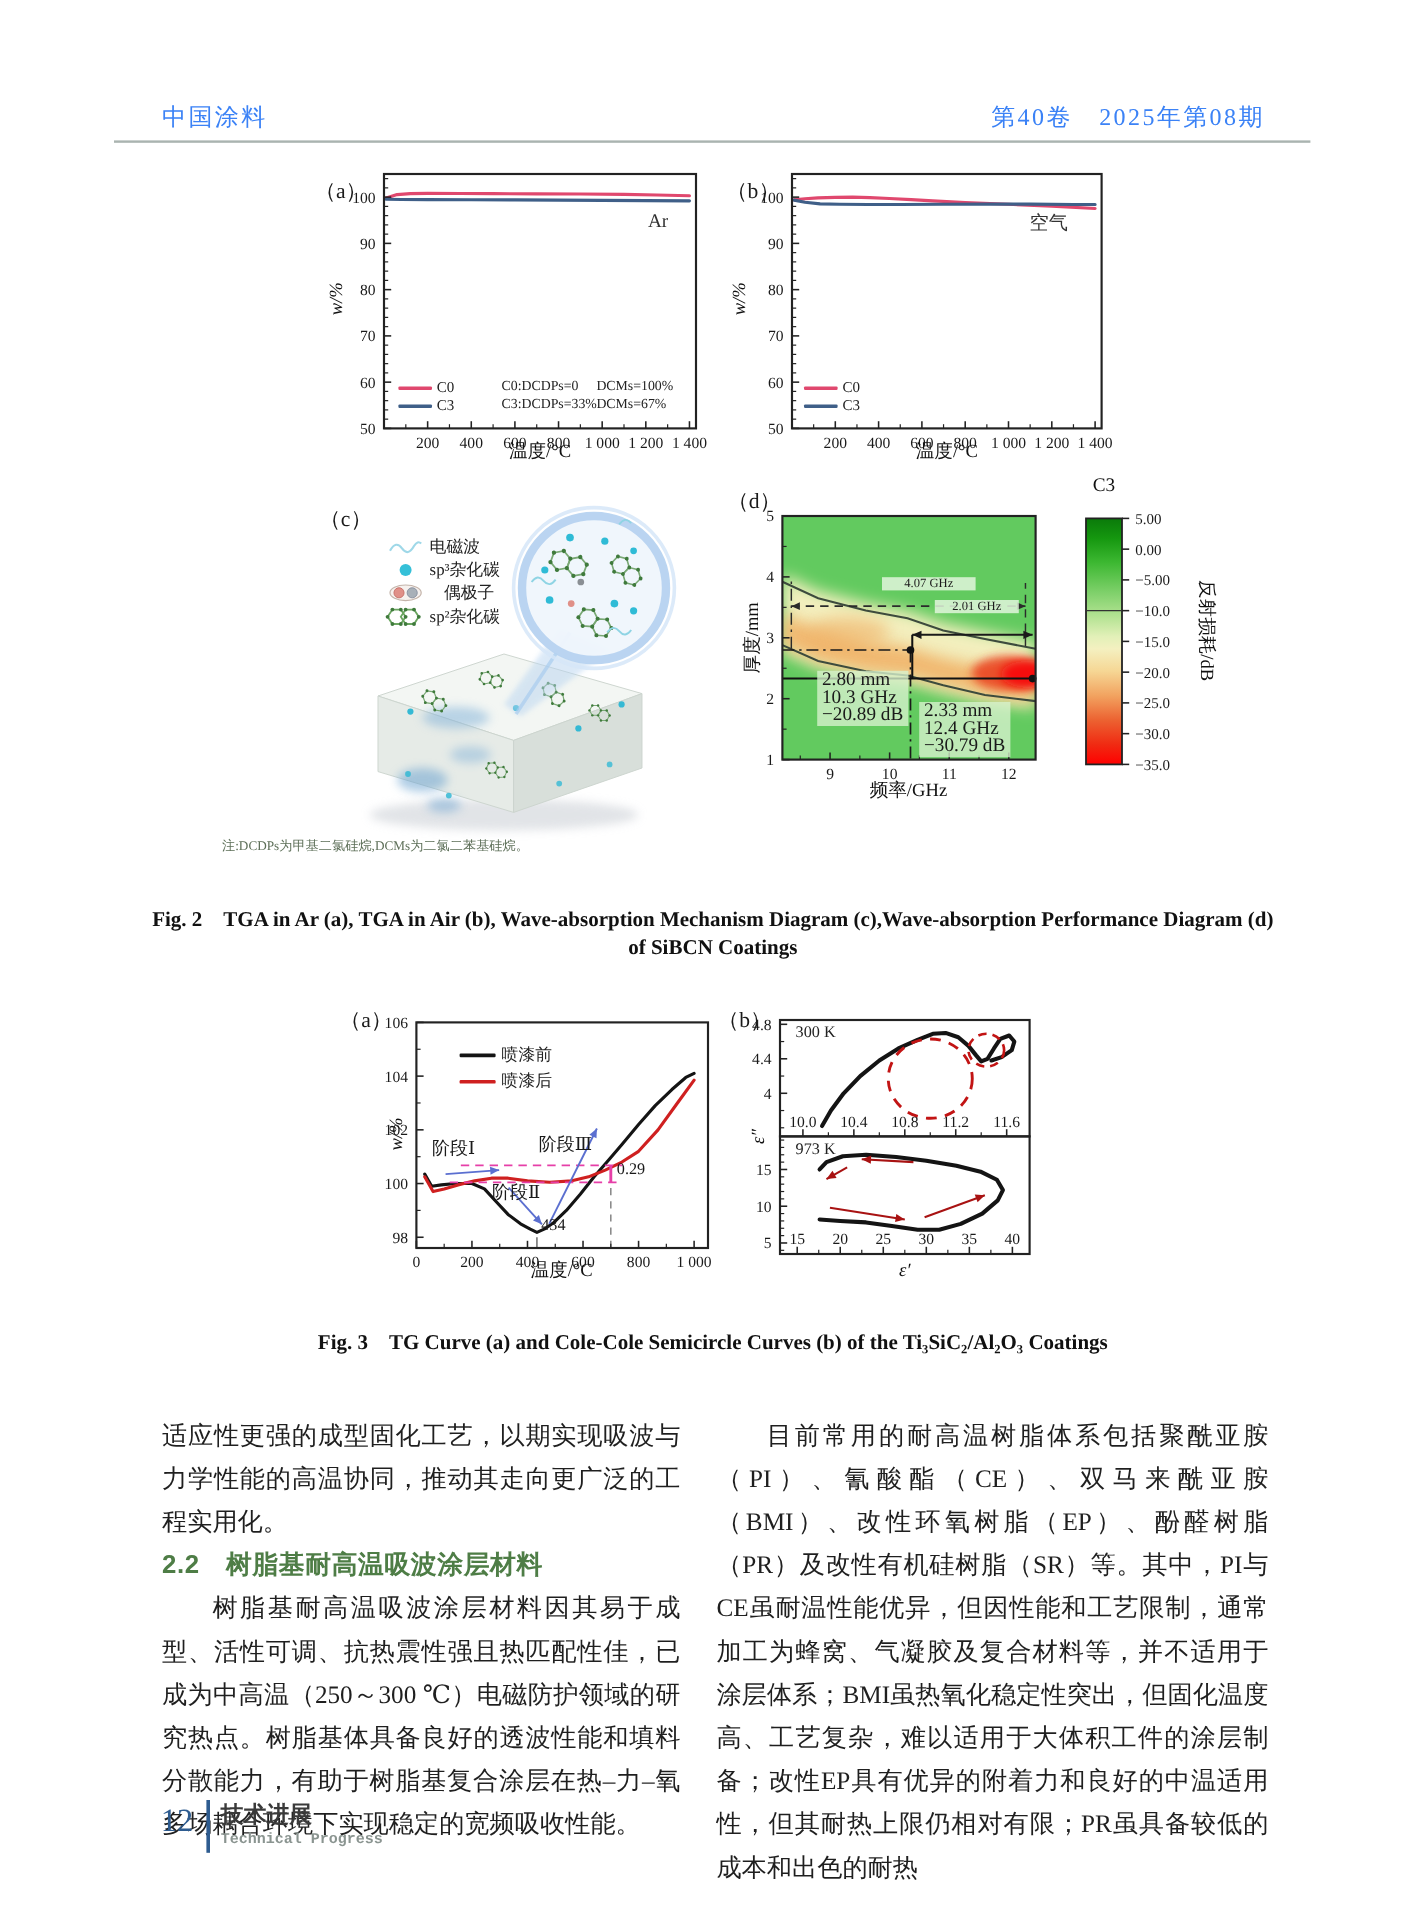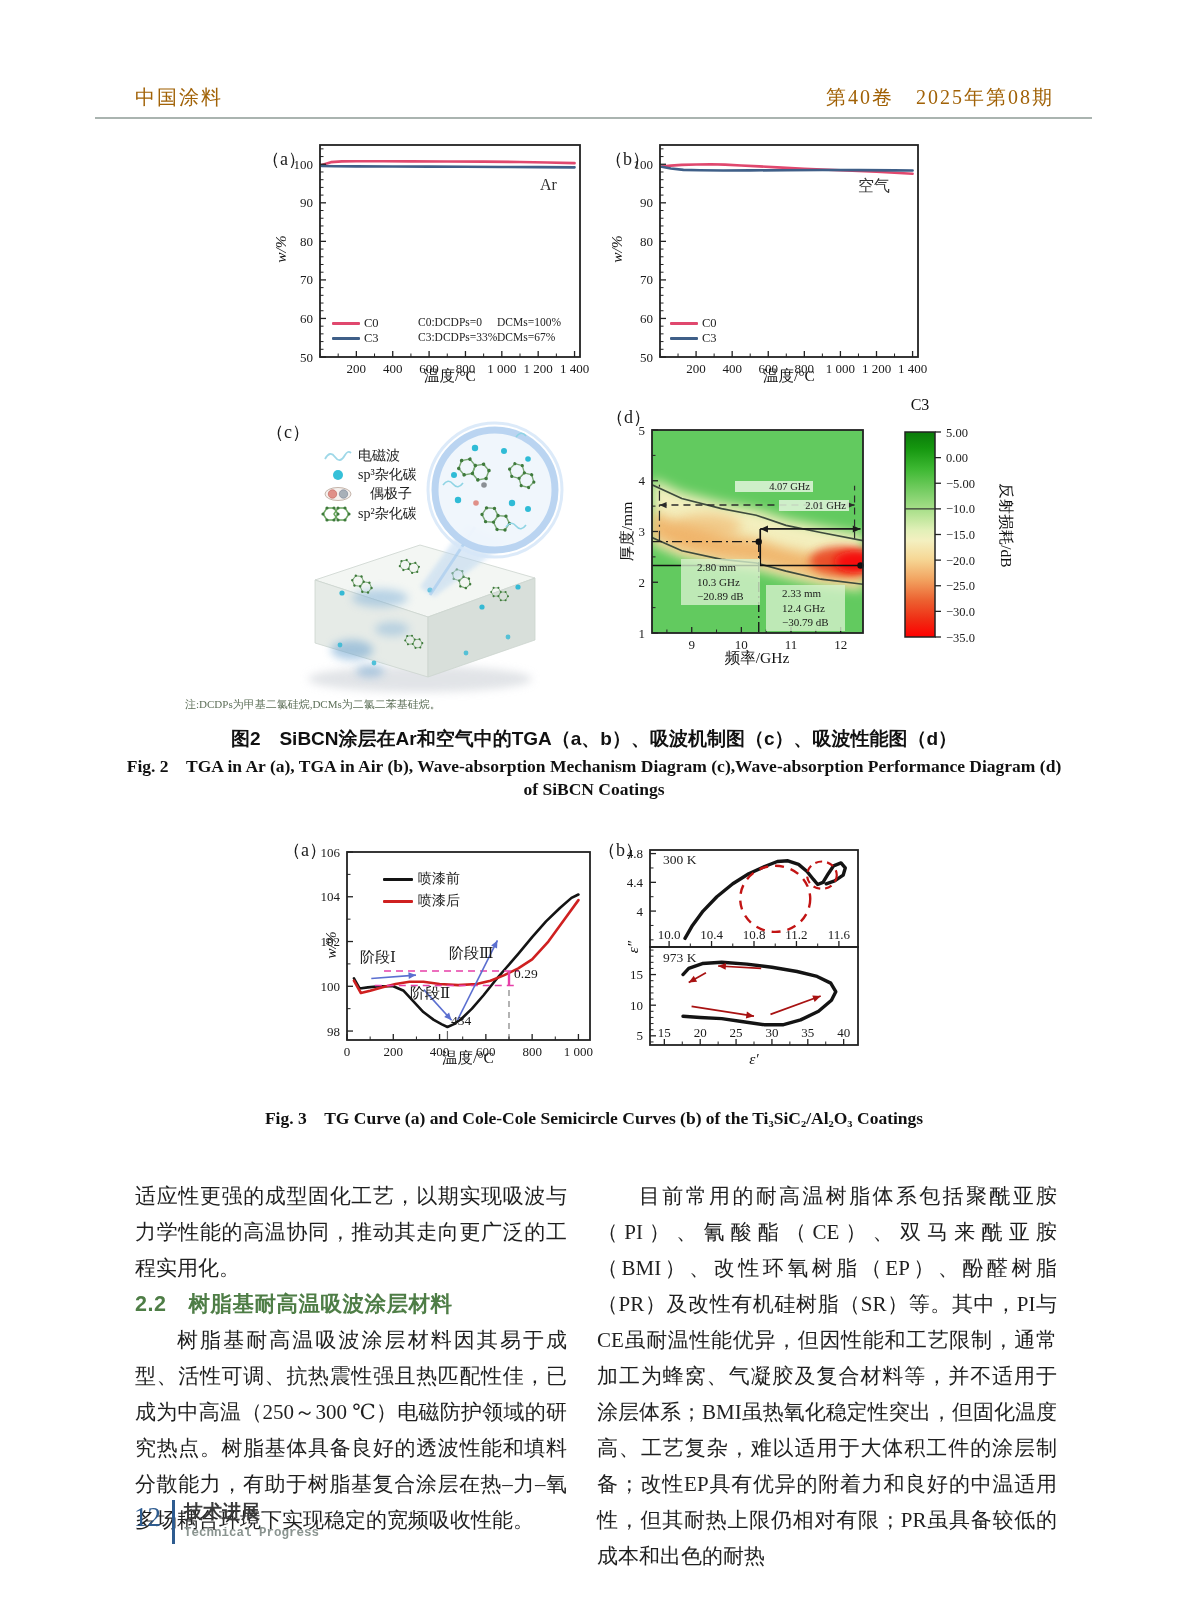--- a/index.html
+++ b/index.html
@@ -1,38 +1,38 @@
 <!DOCTYPE html>
 <html><head>
 <meta charset="utf-8">
 <style>
   html,body{margin:0;padding:0;background:#e8e8e8;}
   #page{position:relative;width:1187px;height:1600px;background:#ffffff;overflow:hidden;
         font-family:"Liberation Serif","DejaVu Serif",serif;color:#222;}
   .abs{position:absolute;}
   
-  .hdr{font-size:20px;color:#a16207;letter-spacing:2px;}
+  .hdr{font-size:20px;color:#3b82f6;letter-spacing:2px;}
   .hdr-rule{height:2px;background:#aab4b0;}
   
   .pl{font-size:18px;color:#1a1a1a;}
   .ax{font-size:15.5px;color:#111;text-align:center;}
   .rot{transform:rotate(-90deg);}
   .rotr{transform:rotate(90deg);}
   .ital{font-style:italic;}
   
   .gas{font-size:16px;color:#333;}
   .legline{height:3px;border-radius:1px;}
   .legtxt{font-size:12.5px;}
   .formula{font-size:11.5px;}
   .cjk-leg{font-size:14px;}
   .stage{font-size:15px;color:#1a1a1a;}
   .num-ann{font-size:13.5px;color:#1a1a1a;}
   .tempk{font-size:13.5px;}
-  .ghzbox{font-size:10.5px;background:rgba(226,246,220,0.85);padding:0 3px;text-align:right;color:#1a1a1a;}
-  .ptbox{font-size:11px;line-height:14.5px;background:rgba(216,242,206,0.78);padding:1px 16px;color:#1a1a1a;}
+  .ghzbox{font-size:10.5px;background:rgba(226,246,220,0.85);padding:0 3px;text-align:center;color:#1a1a1a;}
+  .ptbox{font-size:16px;line-height:14.5px;background:rgba(216,242,206,0.78);padding:1px 4px;color:#1a1a1a;}
   .cbar-title{font-size:16px;color:#111;text-align:center;}
   
   .note{font-size:11px;color:#5d6f58;}
   .cap-cn{font-size:19px;font-weight:bold;text-align:center;color:#111;
           font-family:"Liberation Sans","DejaVu Sans",sans-serif;}
   .cap-en{font-size:17.5px;font-weight:bold;text-align:center;color:#111;}
   
   .col{font-size:21px;line-height:36px;text-align:justify;color:#1f1f1f;}
   .col p{margin:0;}
   .col .ind{text-indent:2em;}
@@ -433,21 +433,20 @@
       <text x="48" y="178.25" class="cbt">−25.0</text>
       <line x1="37" x2="43" y1="199.375" y2="199.375" stroke="#222" stroke-width="1.3"></line>
       <text x="48" y="203.875" class="cbt">−30.0</text>
       <line x1="37" x2="43" y1="225" y2="225" stroke="#222" stroke-width="1.3"></line>
       <text x="48" y="229.5" class="cbt">−35.0</text>
       <line x1="7" x2="37" y1="96.875" y2="96.875" stroke="#333" stroke-width="1.2"></line>
     </svg>
   <div class="abs ax rotr" style="left:950px;top:515px;width:110px;">反射损耗/dB</div>
 
   <div class="abs note" style="left:185px;top:697px;">注:DCDPs为甲基二氯硅烷,DCMs为二氯二苯基硅烷。</div>
-  <div class="abs cap-cn" style="left:94px;top:726px;width:1000px;">图2　SiBCN涂层在Ar和空气中的TGA（a、b）、吸波机制图（c）、吸波性能图（d）</div>
   <div class="abs cap-en" style="left:60px;top:754px;width:1068px;">Fig. 2　TGA in Ar (a), TGA in Air (b), Wave-absorption Mechanism Diagram (c),Wave-absorption Performance Diagram (d)</div>
   <div class="abs cap-en" style="left:94px;top:779px;width:1000px;">of SiBCN Coatings</div>
 
   <div class="abs pl" style="left:283px;top:838px;">（a）</div>
   <div class="abs pl" style="left:598px;top:838px;">（b）</div>
 
   <svg id="svg-fig3a" class="abs" style="left:290px;top:825px;" width="320" height="250">
       <polyline points="63.94285714285714,153.452380952381 69.72857142857143,163.5238095238093 77.82857142857142,162.40476190476176 89.4,161.2857142857142 103.28571428571428,161.2857142857142 113.7,165.76190476190473 122.95714285714286,175.83333333333337 133.37142857142857,187.02380952380955 143.78571428571428,194.85714285714275 151.8857142857143,199.3333333333333 157.44,202.01904761904734 163.45714285714286,199.3333333333333 171.55714285714285,193.73809523809518 181.97142857142856,183.66666666666657 193.54285714285714,170.23809523809527 205.11428571428573,155.6904761904761 216.68571428571428,142.26190476190482 228.25714285714287,128.8333333333332 242.14285714285714,112.04761904761894 256.0285714285714,96.3809523809522 269.9142857142857,82.9523809523809 281.48571428571427,72.8809523809523 288.42857142857144,69.52380952380963" fill="none" stroke="#141414" stroke-width="2.6" stroke-linecap="round" stroke-linejoin="round"></polyline>
       <polyline points="63.94285714285714,155.6904761904761 70.88571428571429,167.99999999999983 80.14285714285714,165.76190476190473 91.71428571428572,162.40476190476176 105.6,159.0476190476191 119.48571428571428,156.80952380952365 133.37142857142857,156.80952380952365 149.57142857142856,159.0476190476191 168.0857142857143,160.16666666666663 186.6,159.0476190476191 200.4857142857143,155.6904761904761 214.37142857142857,150.09523809523802 228.25714285714287,143.38095238095235 242.14285714285714,134.4285714285713 258.34285714285716,116.52380952380946 274.54285714285714,94.1428571428571 288.42857142857144,75.1190476190477" fill="none" stroke="#cf2020" stroke-width="2.6" stroke-linecap="round" stroke-linejoin="round"></polyline>
       <line x1="219" y1="215" x2="219" y2="146.06666666666644" stroke="#8a8a8a" stroke-width="1.3" stroke-dasharray="6,5"></line>

